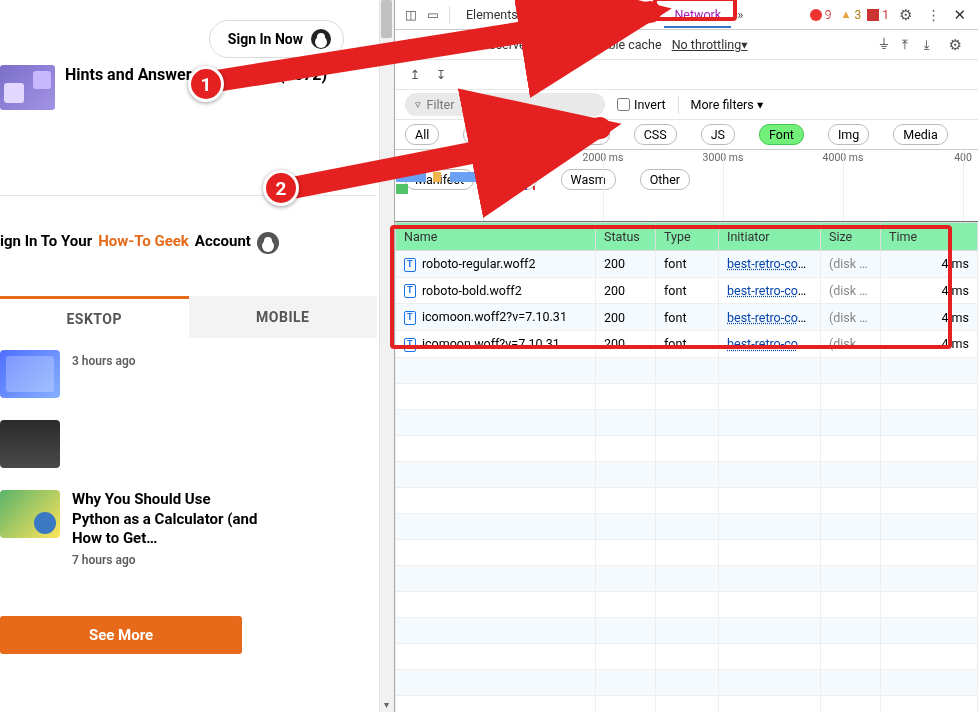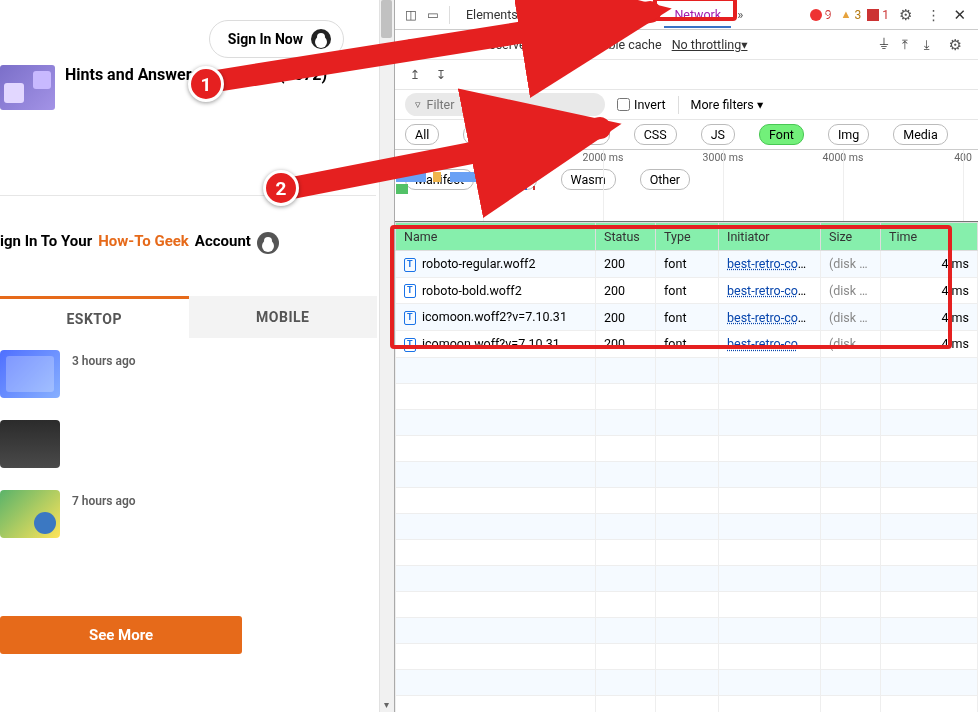--- a/index.html
+++ b/index.html
@@ -169,20 +169,21 @@
         <div>
           <div class="time">3 hours ago</div>
         </div>
       </div>
       <div class="art">
         <div class="thumb t2"></div>
       </div>
       <div class="art">
         <div class="thumb t3"></div>
         <div>
+          <h4>Why You Should Use Python as a Calculator (and How to Get…</h4>
           <div class="time">7 hours ago</div>
         </div>
       </div>
     </div>
 
     <div class="seemore">
       <span>See More</span>
     </div>
   </div>
 

